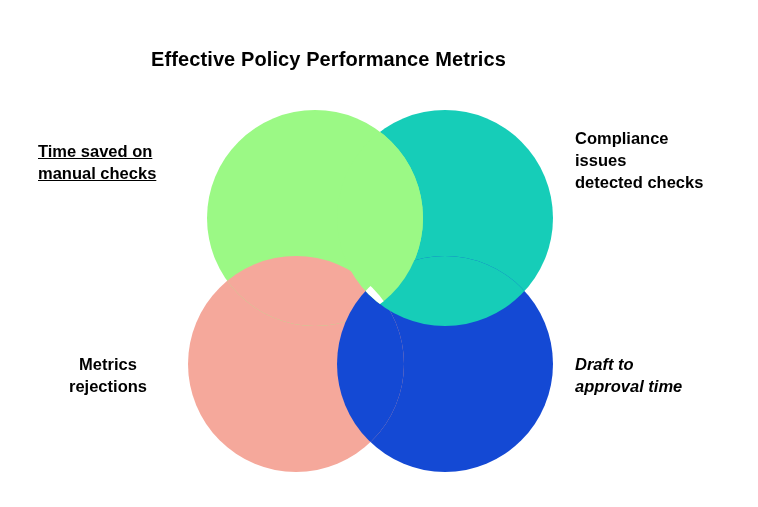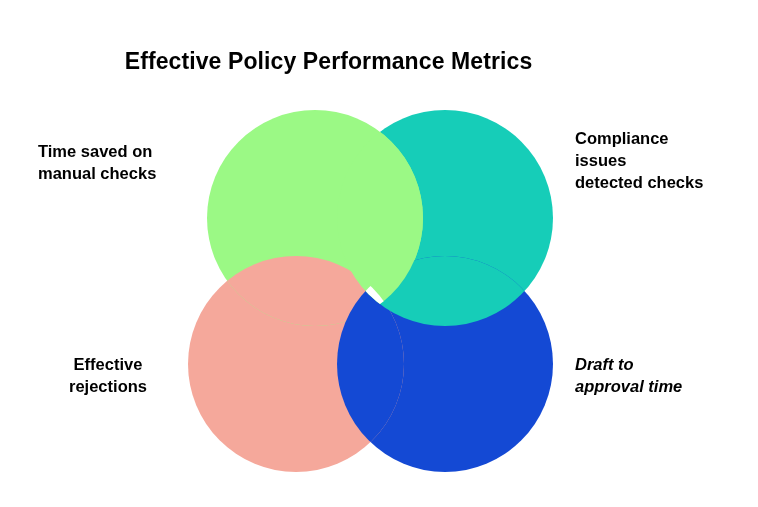--- a/index.html
+++ b/index.html
@@ -18,21 +18,21 @@
     width: 758px;
     height: 507px;
     background: #ffffff;
   }
   #chart-title {
     position: absolute;
     left: 0;
     top: 48px;
     width: 657px;
     text-align: center;
-    font-size: 23px;
+    font-size: 20px;
     font-weight: bold;
     color: #000000;
     letter-spacing: 0.1px;
     white-space: nowrap;
   }
   #venn-svg {
     position: absolute;
     left: 0;
     top: 0;
   }
@@ -42,20 +42,21 @@
     font-weight: bold;
     color: #000000;
     line-height: 1.33;
     white-space: pre-line;
   }
   #label-top-left {
     left: 38px;
     top: 141px;
     width: 165px;
     text-align: left;
+    text-decoration: underline;
   }
   #label-top-right {
     left: 575px;
     top: 128px;
     width: 175px;
     text-align: left;
   }
   #label-bottom-left {
     left: 33px;
     top: 354px;
@@ -126,19 +127,19 @@
     </g>
   </svg>
 
   <div class="venn-label" id="label-top-left">Time saved on
 manual checks</div>
 
   <div class="venn-label" id="label-top-right">Compliance
 issues
 detected checks</div>
 
-  <div class="venn-label" id="label-bottom-left">Effective
+  <div class="venn-label" id="label-bottom-left">Metrics
 rejections</div>
 
   <div class="venn-label" id="label-bottom-right">Draft to
 approval time</div>
 
 </div>
 
 </body></html>

